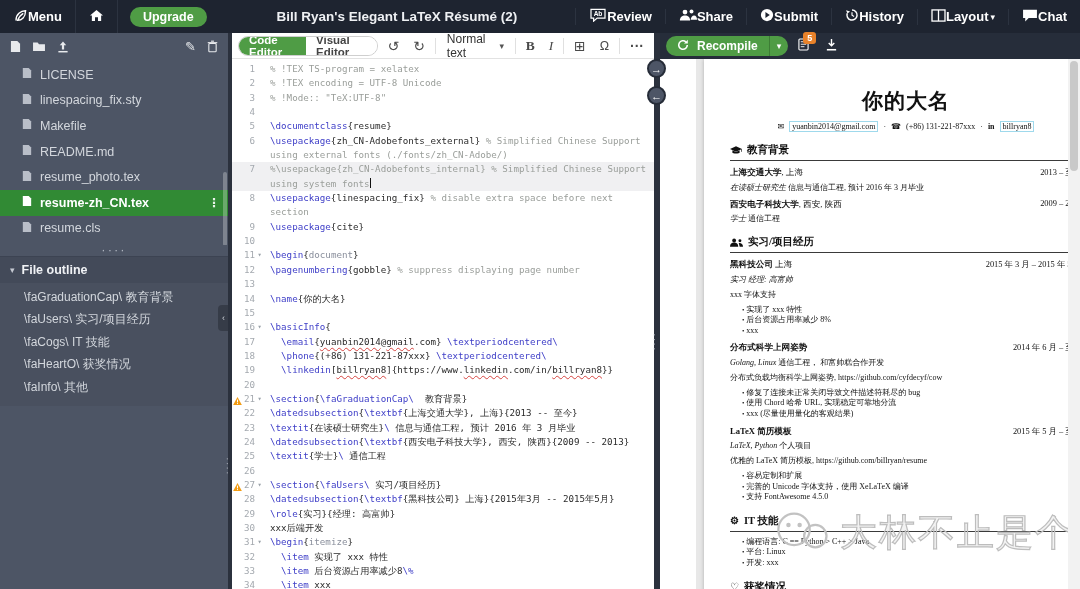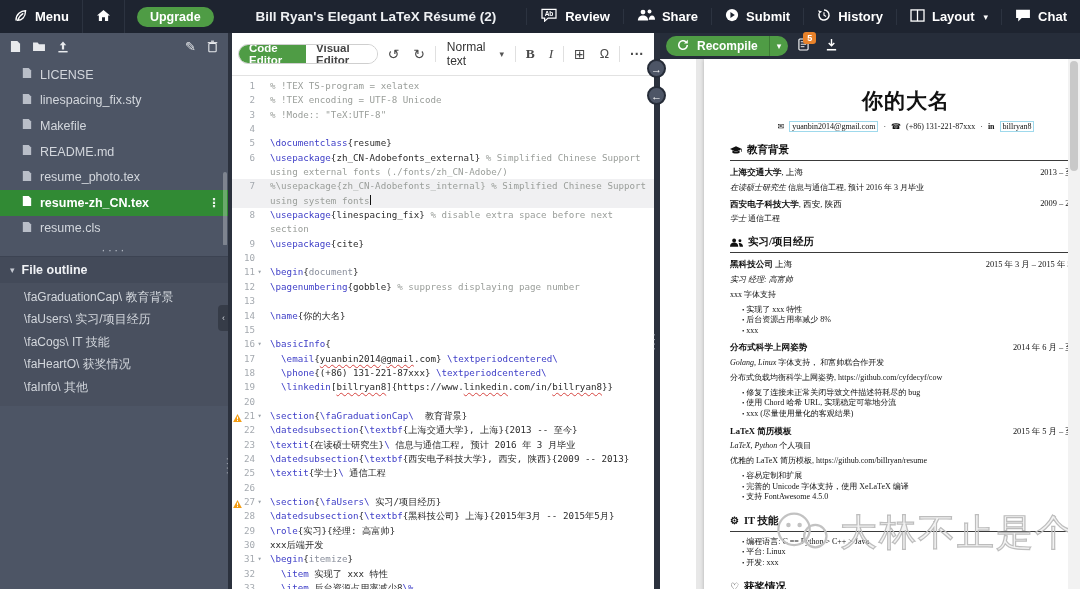--- a/index.html
+++ b/index.html
@@ -2,21 +2,21 @@
 <html><head>
 <meta charset="utf-8">
 <style>
   * { margin:0; padding:0; box-sizing:border-box; }
   html,body { width:1080px; height:589px; overflow:hidden; background:#fff;
     font-family:"Liberation Sans","DejaVu Sans",sans-serif; }
 
   
   .hdr { height:33px; background:#1e2430; display:flex; align-items:stretch; color:#fff; }
   .hdr-left { display:flex; align-items:stretch; }
-  .hdr-btn { display:flex; align-items:center; gap:7px; padding:0 13px; font-size:13px; font-weight:600;
+  .hdr-btn { display:flex; align-items:center; padding:0 13px; font-size:13px; font-weight:600;
     color:#fff; cursor:pointer; border-right:1px solid #2c3340; }
   .hdr-right .hdr-btn { border-right:none; border-left:1px solid #2c3340; }
   .upgrade { background:#4f9c45; border-radius:12px; padding:3px 13px; font-size:12.5px; font-weight:700;
     margin:0 12px; align-self:center; }
   .hdr-title { flex:1; display:flex; align-items:center; justify-content:center; font-size:13.5px; font-weight:600; color:#eef0f3;
     white-space:nowrap; overflow:hidden; }
   .hdr-right { display:flex; align-items:center; }
   .caret { font-size:9px; margin-left:2px; }
 
   
@@ -44,21 +44,21 @@
   .outline-items { padding:3px 0 8px 0; }
   .outline-item { height:22.5px; display:flex; align-items:center; padding-left:24px; font-size:12px; color:#d3d7dd; cursor:pointer; white-space:nowrap; }
   .outline-fill { flex:1; background:#4d5565; }
 
   .vdiv1 { width:4px; background:#2b313d; position:relative; cursor:col-resize; }
   .vdiv1 .dots { position:absolute; top:424px; left:-2px; color:#9aa0ab; font-size:11px; line-height:4px;
     writing-mode:vertical-rl; letter-spacing:1px; }
 
   
   .editor { width:422px; display:flex; flex-direction:column; background:#fff; }
-  .ed-toolbar { height:43px; background:#fff; border-bottom:1px solid #e2e2e2; display:flex; align-items:center; padding:0 6px; gap:6px; }
+  .ed-toolbar { height:26px; background:#fff; border-bottom:1px solid #e2e2e2; display:flex; align-items:center; padding:0 6px; gap:6px; }
   .seg-toggle { display:flex; border:1px solid #cfcfcf; border-radius:11px; overflow:hidden; font-size:11.5px; font-weight:700; height:20px; }
   .seg { display:flex; align-items:center; padding:0 10px; cursor:pointer; }
   .seg.on { background:#4f9c45; color:#fff; }
   .seg.off { background:#fff; color:#444; }
   .ed-sep { width:1px; height:16px; background:#e0e0e0; }
   .ed-ico { color:#4a4a4a; font-size:14px; padding:0 4px; cursor:pointer; display:flex; align-items:center; }
   .ed-dd { display:flex; align-items:center; gap:5px; font-size:12px; color:#333; padding:0 5px; cursor:pointer; }
   .ed-dd .caret { color:#555; }
   .bold-b { font-family:"Liberation Serif",serif; font-weight:700; font-size:13.5px; }
   .ital-i { font-family:"Liberation Serif",serif; font-style:italic; font-size:13.5px; }
@@ -655,21 +655,21 @@
               <div class="entry-desc">xxx 字体支持</div>
               <ul class="blist">
                 <li>实现了 xxx 特性</li>
                 <li>后台资源占用率减少 8%</li>
                 <li>xxx</li>
               </ul>
               <div class="entry-row">
                 <span><span class="b ">分布式科学上网姿势</span></span>
                 <span class="entry-date">2014 年 6 月 – 至今</span>
               </div>
-              <div class="entry-sub"><span class="i">Golang, Linux</span><span>  字体支持， 和富帅糕合作开发</span></div>
+              <div class="entry-sub"><span class="i">Golang, Linux</span><span>  通信工程， 和富帅糕合作开发</span></div>
               <div class="entry-desc">分布式负载均衡科学上网姿势, https://github.com/cyfdecyf/cow</div>
               <ul class="blist">
                 <li>修复了连接未正常关闭导致文件描述符耗尽的 bug</li>
                 <li>使用 Chord 哈希 URL, 实现稳定可靠地分流</li>
                 <li>xxx (尽量使用量化的客观结果)</li>
               </ul>
               <div class="entry-row">
                 <span><span class="b ">LaTeX 简历模板</span></span>
                 <span class="entry-date">2015 年 5 月 – 至今</span>
               </div>

